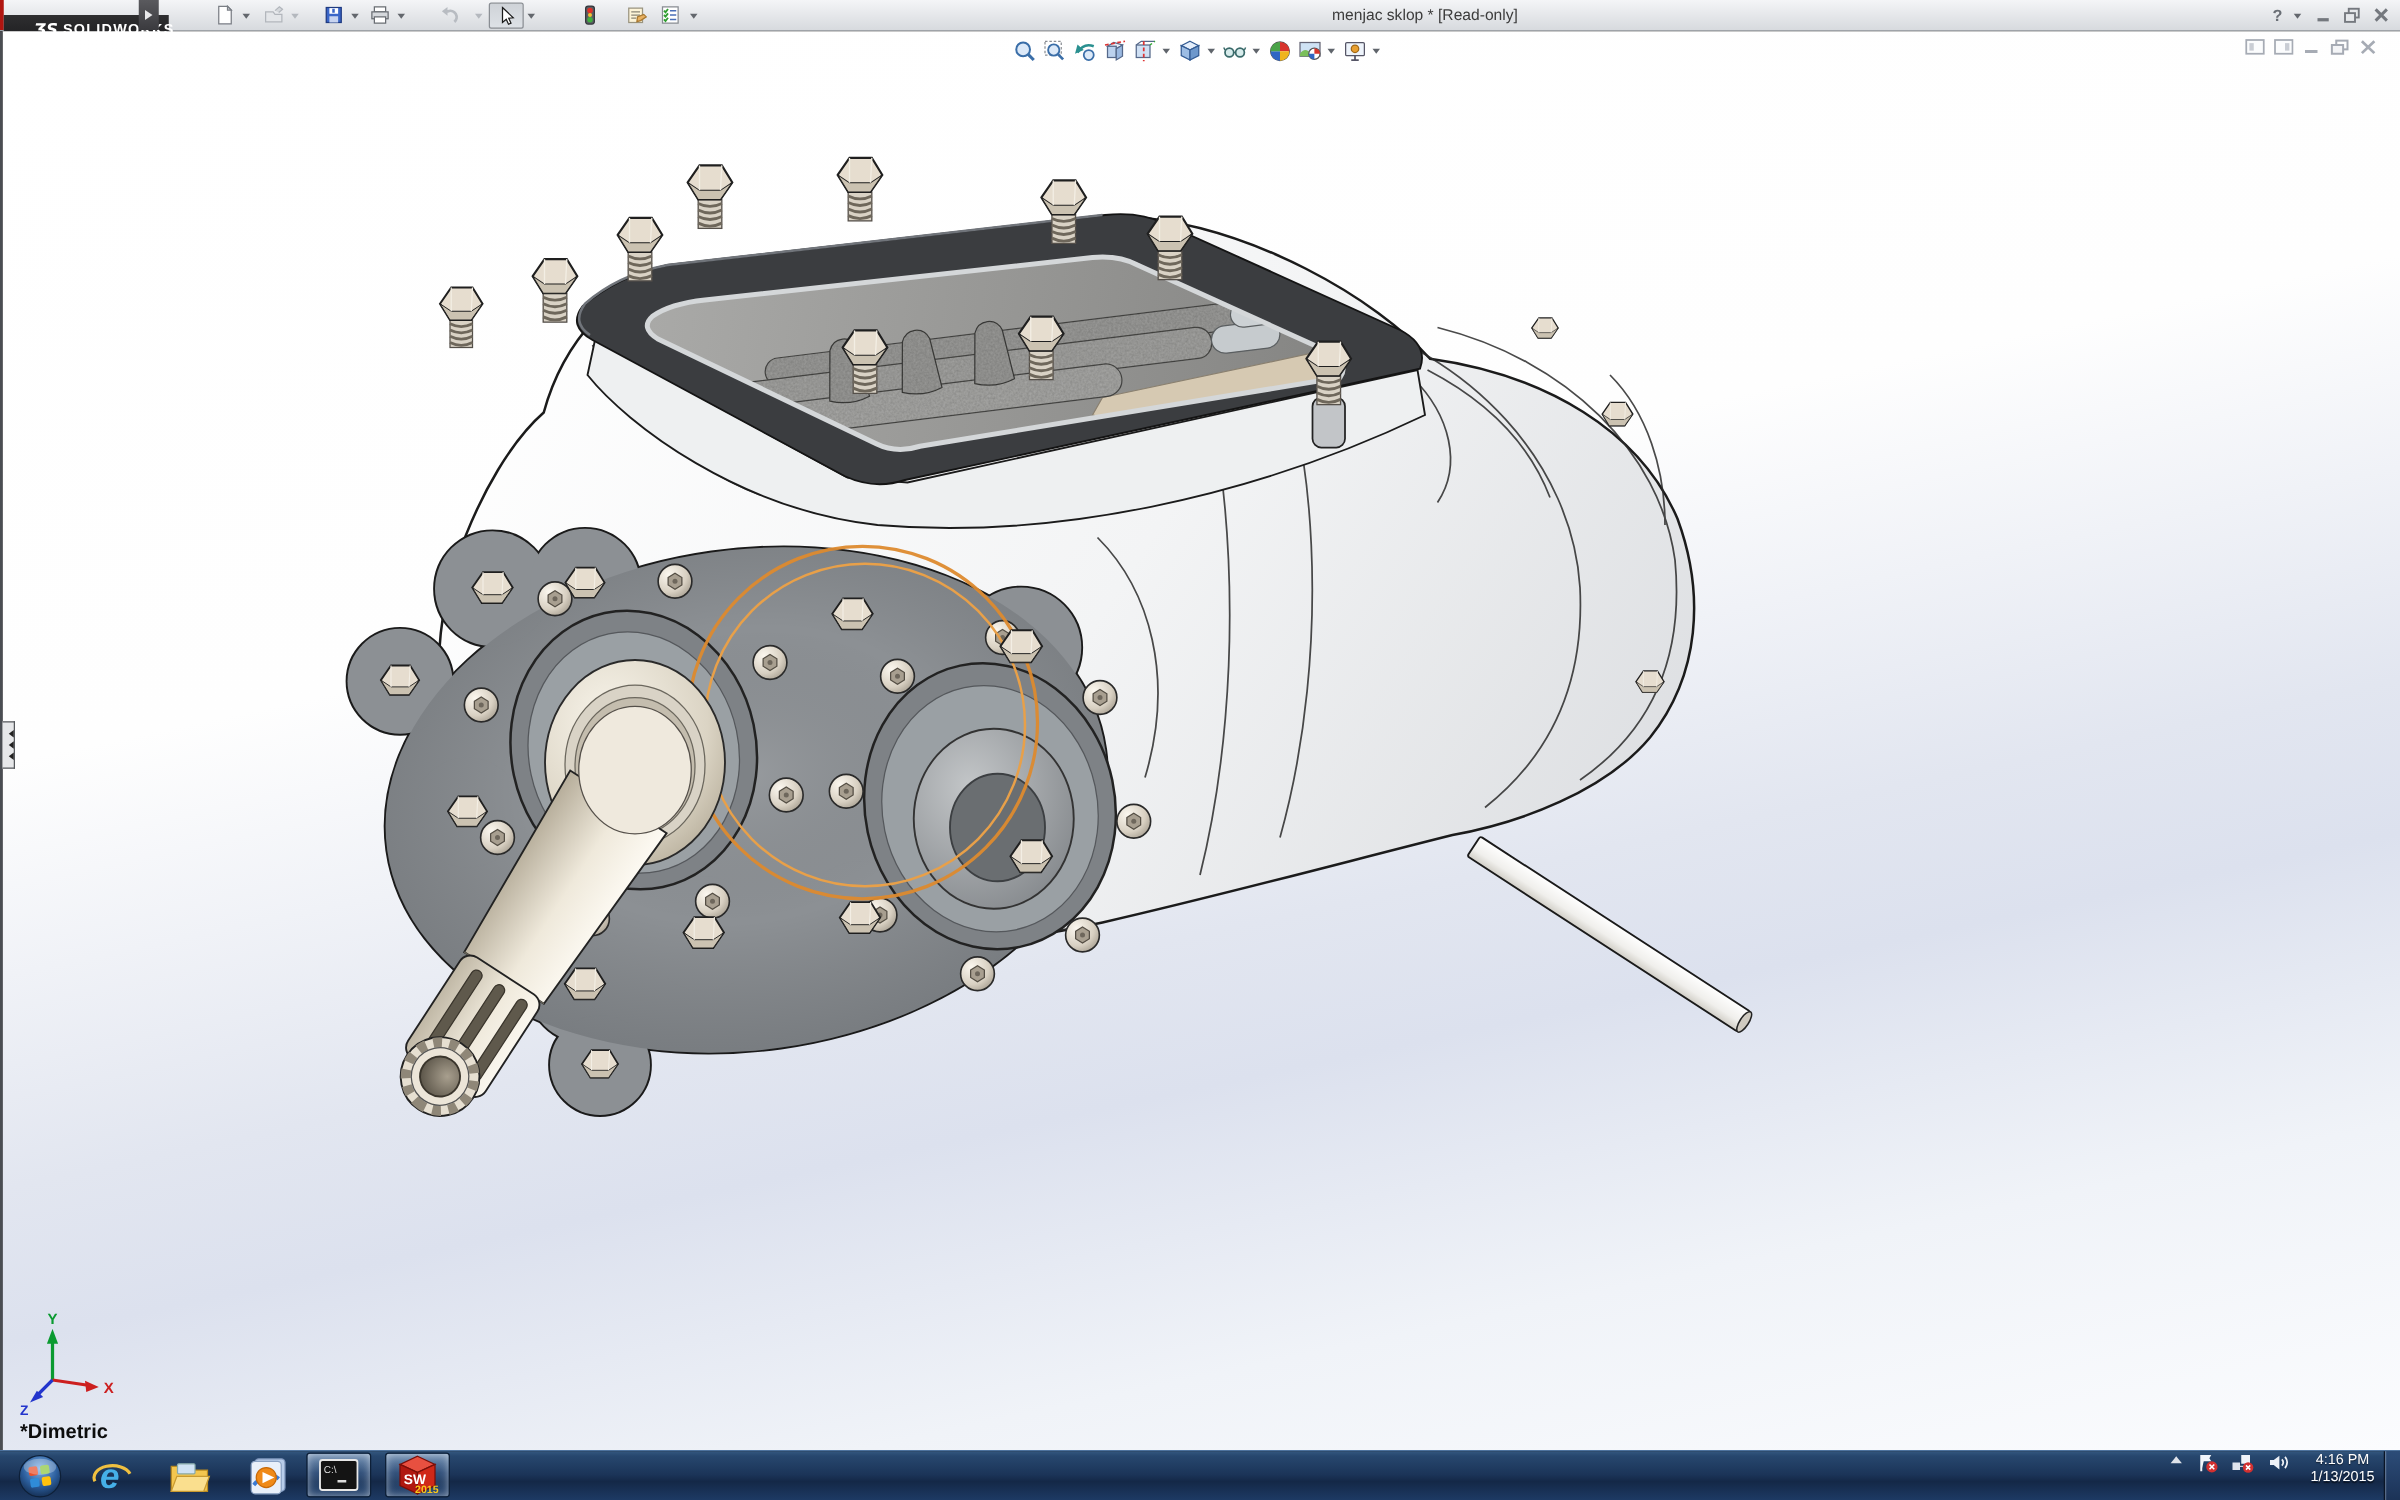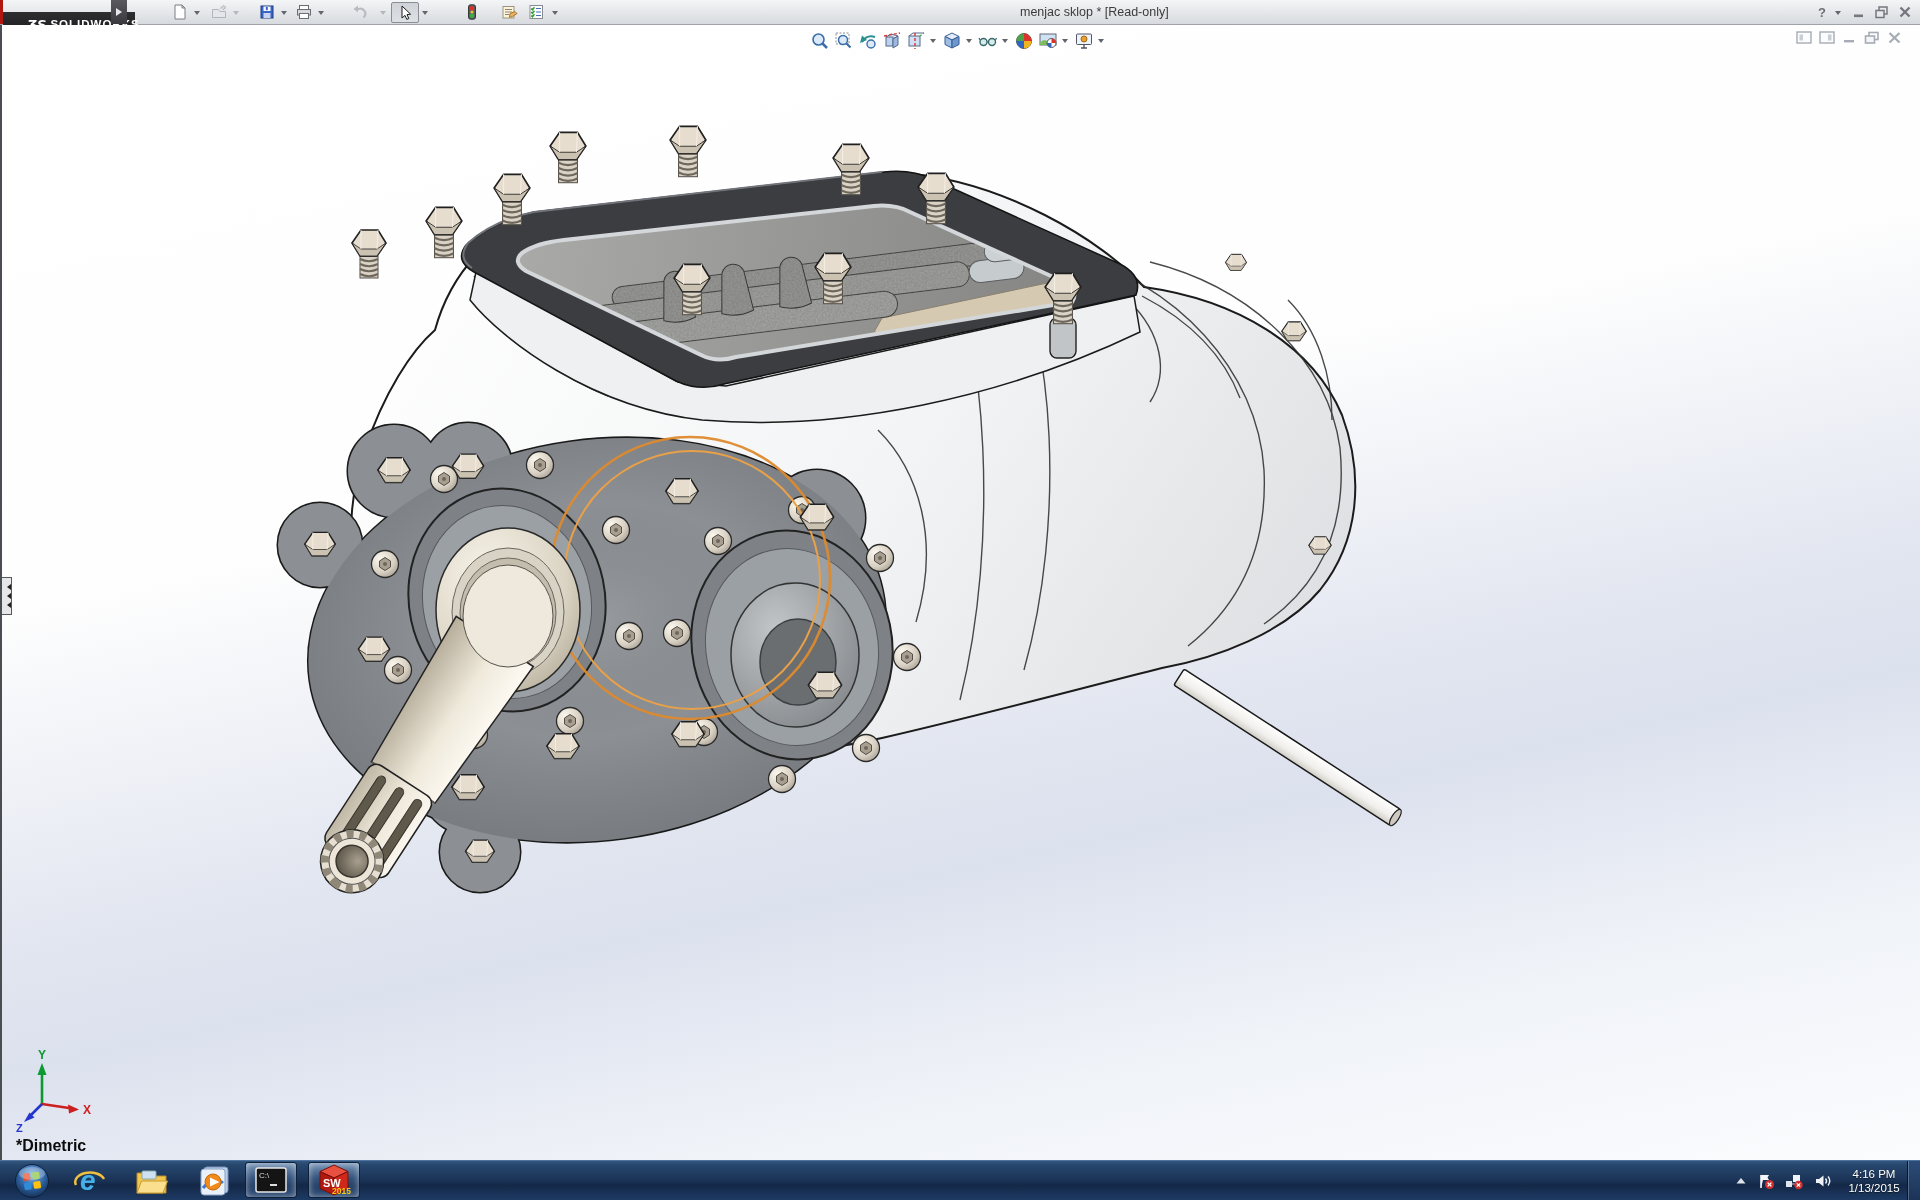--- a/index.html
+++ b/index.html
@@ -14,21 +14,21 @@
   #logo-block .mark{color:#fff;font-style:italic;font-weight:bold;font-size:13px;font-family:"DejaVu Sans",sans-serif;margin-right:4px;}
   #logo-block .word{color:#fff;font-weight:bold;font-size:11.5px;letter-spacing:1px;}
   #logo-tab{position:absolute;left:111px;top:0;width:16px;height:24px;background:linear-gradient(#5a5a5e,#3a3a3e);
     display:flex;align-items:center;justify-content:center;}
   #logo-tab .tri{width:0;height:0;border:4px solid transparent;border-left:6px solid #e8e8ea;margin-left:4px;}
   .tbtn{position:absolute;top:2px;width:20px;height:19px;display:flex;align-items:center;justify-content:center;}
   .tbtn.pressed{background:linear-gradient(#cfd3d8,#dde1e6);border:1px solid #8a8e94;border-radius:2px;}
   .dd{position:absolute;top:9px;width:10px;height:10px;}
   .dd::after{content:"";position:absolute;left:1px;top:2px;border:3.5px solid transparent;border-top:4.5px solid #63676d;}
   .dd.dis::after{border-top-color:#b4b8be;}
-  #doc-title{position:absolute;left:1020px;top:0;width:240px;height:24px;line-height:24px;text-align:left;
+  #doc-title{position:absolute;left:1020px;top:0;width:240px;height:24px;line-height:24px;text-align:center;
     font-size:12.5px;color:#3c3c3c;}
   .winctl{position:absolute;top:2px;width:20px;height:20px;display:flex;align-items:center;justify-content:center;
     color:#6a6f76;font-weight:bold;font-size:13px;}
   
   #viewport{position:absolute;left:0;top:25px;width:1920px;height:1135px;
     border-left:2px solid #4a4d52;box-sizing:border-box;
     background:linear-gradient(168deg,#ffffff 0%,#fefefe 38%,#e2e6f0 60%,#dce1ee 68%,#f0f3f8 83%,#fbfcfe 100%);}
   #headsup{position:absolute;left:806px;top:3px;height:26px;display:flex;align-items:center;gap:1px;}
   .hbtn{width:23px;height:24px;display:flex;align-items:center;justify-content:center;}
   .hdd{width:11px;height:24px;position:relative;}
@@ -38,21 +38,21 @@
     border:1px solid #55585c;border-left:none;display:flex;flex-direction:column;justify-content:center;gap:3px;padding-left:2px;box-sizing:border-box;}
   #panel-tab i{width:0;height:0;border:3px solid transparent;border-right:4px solid #222;}
   #view-label{position:absolute;left:14px;top:1112px;font-size:16px;font-weight:bold;color:#0c0c0c;}
   
   #taskbar{position:absolute;left:0;top:1160px;width:1920px;height:40px;
     background:linear-gradient(#33577f 0%,#27476e 10%,#1b3458 48%,#142847 62%,#1d3a64 100%);
     border-top:1px solid #4e739e;box-sizing:border-box;}
   .tk{position:absolute;top:0;height:40px;display:flex;align-items:center;justify-content:center;}
   .tk-active{top:1px;height:36px;background:linear-gradient(rgba(185,210,240,.55),rgba(95,135,185,.35) 45%,rgba(60,100,150,.30));
     border:1px solid #0e2038;border-radius:3px;box-shadow:inset 0 0 7px rgba(255,255,255,.55);box-sizing:border-box;}
-  #tray{position:absolute;right:14px;top:0;height:40px;display:flex;align-items:center;gap:9px;}
+  #tray{position:absolute;right:14px;top:0;height:40px;display:flex;gap:9px;}
   #clock{width:64px;text-align:center;color:#fff;font-size:11.5px;line-height:14px;text-shadow:0 1px 1px rgba(0,0,0,.6);}
   #show-desktop{position:absolute;right:0;top:0;width:12px;height:40px;background:linear-gradient(#2c4c78,#1b3256);
     border-left:1px solid #0a1526;box-shadow:inset 1px 0 0 rgba(255,255,255,.25);}
   svg text{font-family:"Liberation Sans",sans-serif;}
 </style>
 </head>
 <body>
 
 <div id="titlebar">
   <div id="red-sliver"></div>

